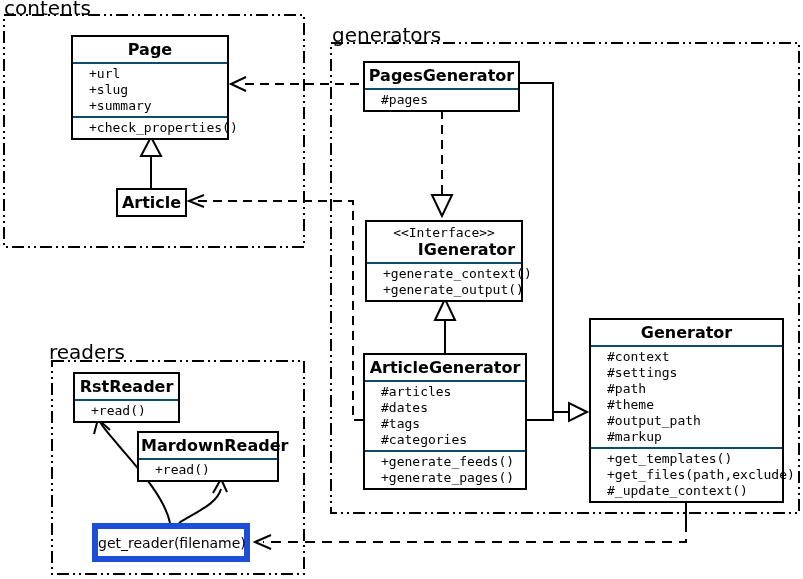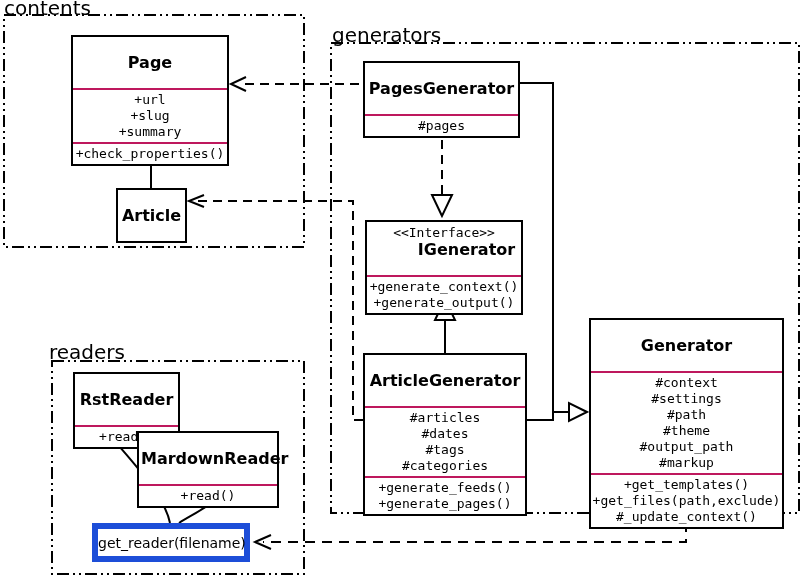--- a/index.html
+++ b/index.html
@@ -11,29 +11,29 @@
   .pkg-label{
     position:absolute;z-index:2;font-size:20px;line-height:17px;color:#000;
     font-family:"DejaVu Sans",sans-serif;white-space:nowrap;
   }
   .uml-class{
     position:absolute;z-index:1;background:#ffffff;border:2px solid #000;
     box-sizing:border-box;
   }
   .uml-title{
     text-align:center;font-weight:bold;font-size:16px;line-height:19px;
-    padding:16px 2px;white-space:nowrap;
+    padding:3px 2px;white-space:nowrap;
   }
   .uml-stereotype{
     text-align:center;font-family:"DejaVu Sans Mono",monospace;
     font-size:13px;line-height:15px;padding-top:3px;white-space:nowrap;
   }
   .uml-title.stacked{padding-top:0;margin-left:45px;}
   .uml-comp{
-    border-top:2px solid #be185d;padding:2px 0;text-align:center;
+    border-top:2px solid #0c4a6e;padding:2px 16px;
   }
   .uml-line{
     font-family:"DejaVu Sans Mono",monospace;font-size:13px;line-height:16px;
     white-space:nowrap;
   }
   .plain-box{
     position:absolute;z-index:1;background:#ffffff;border:6px solid #1d4ed8;
     box-sizing:border-box;display:flex;align-items:center;
     font-size:14px;white-space:nowrap;
   }

